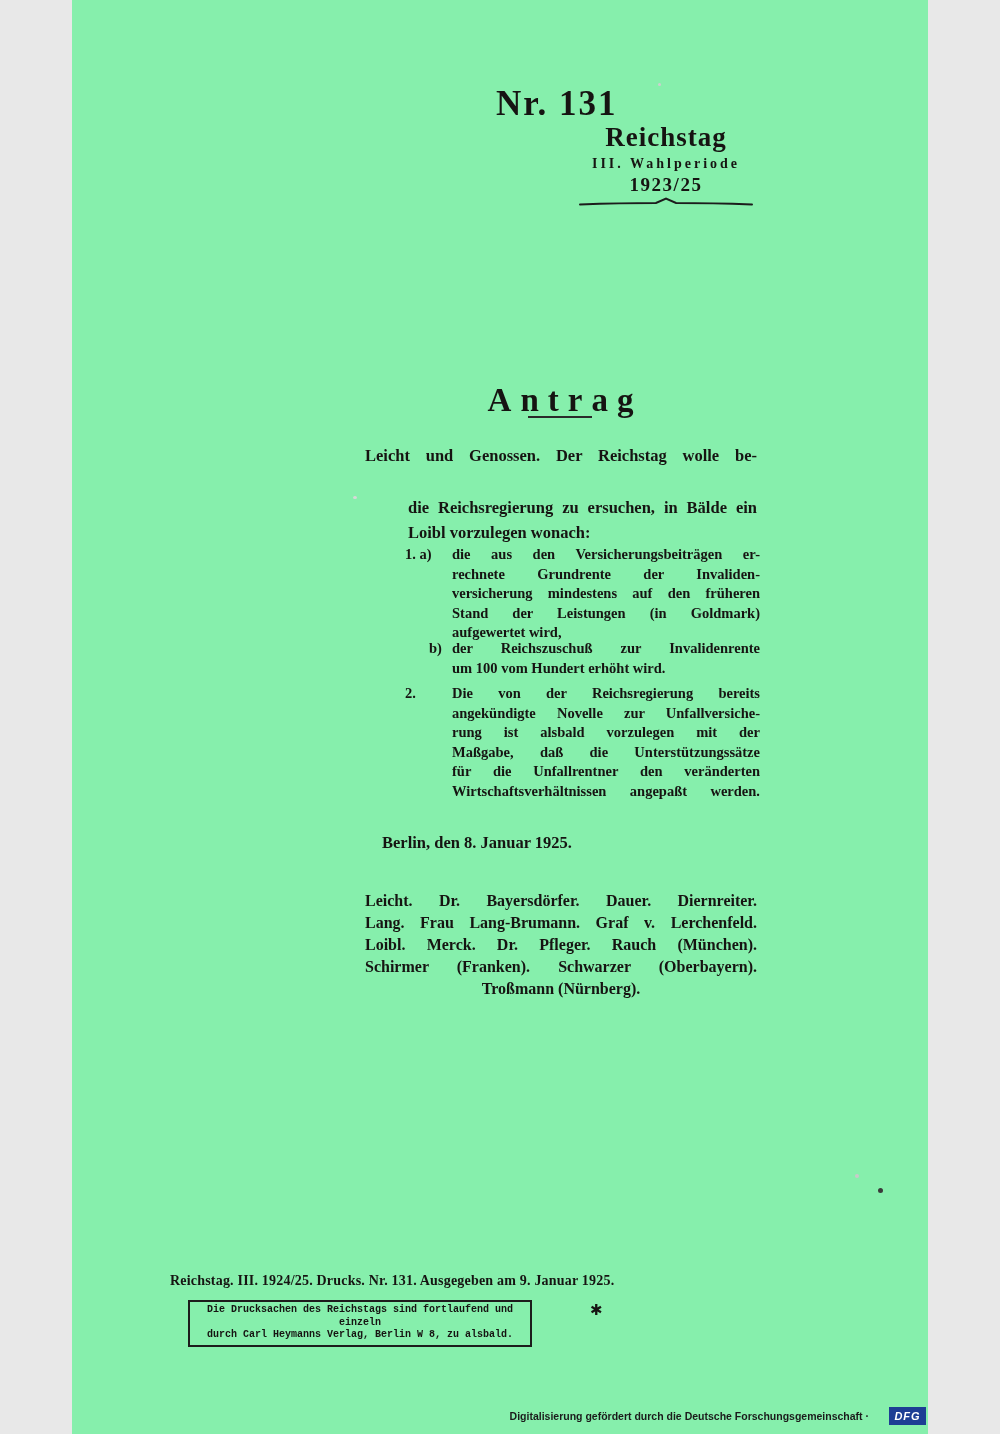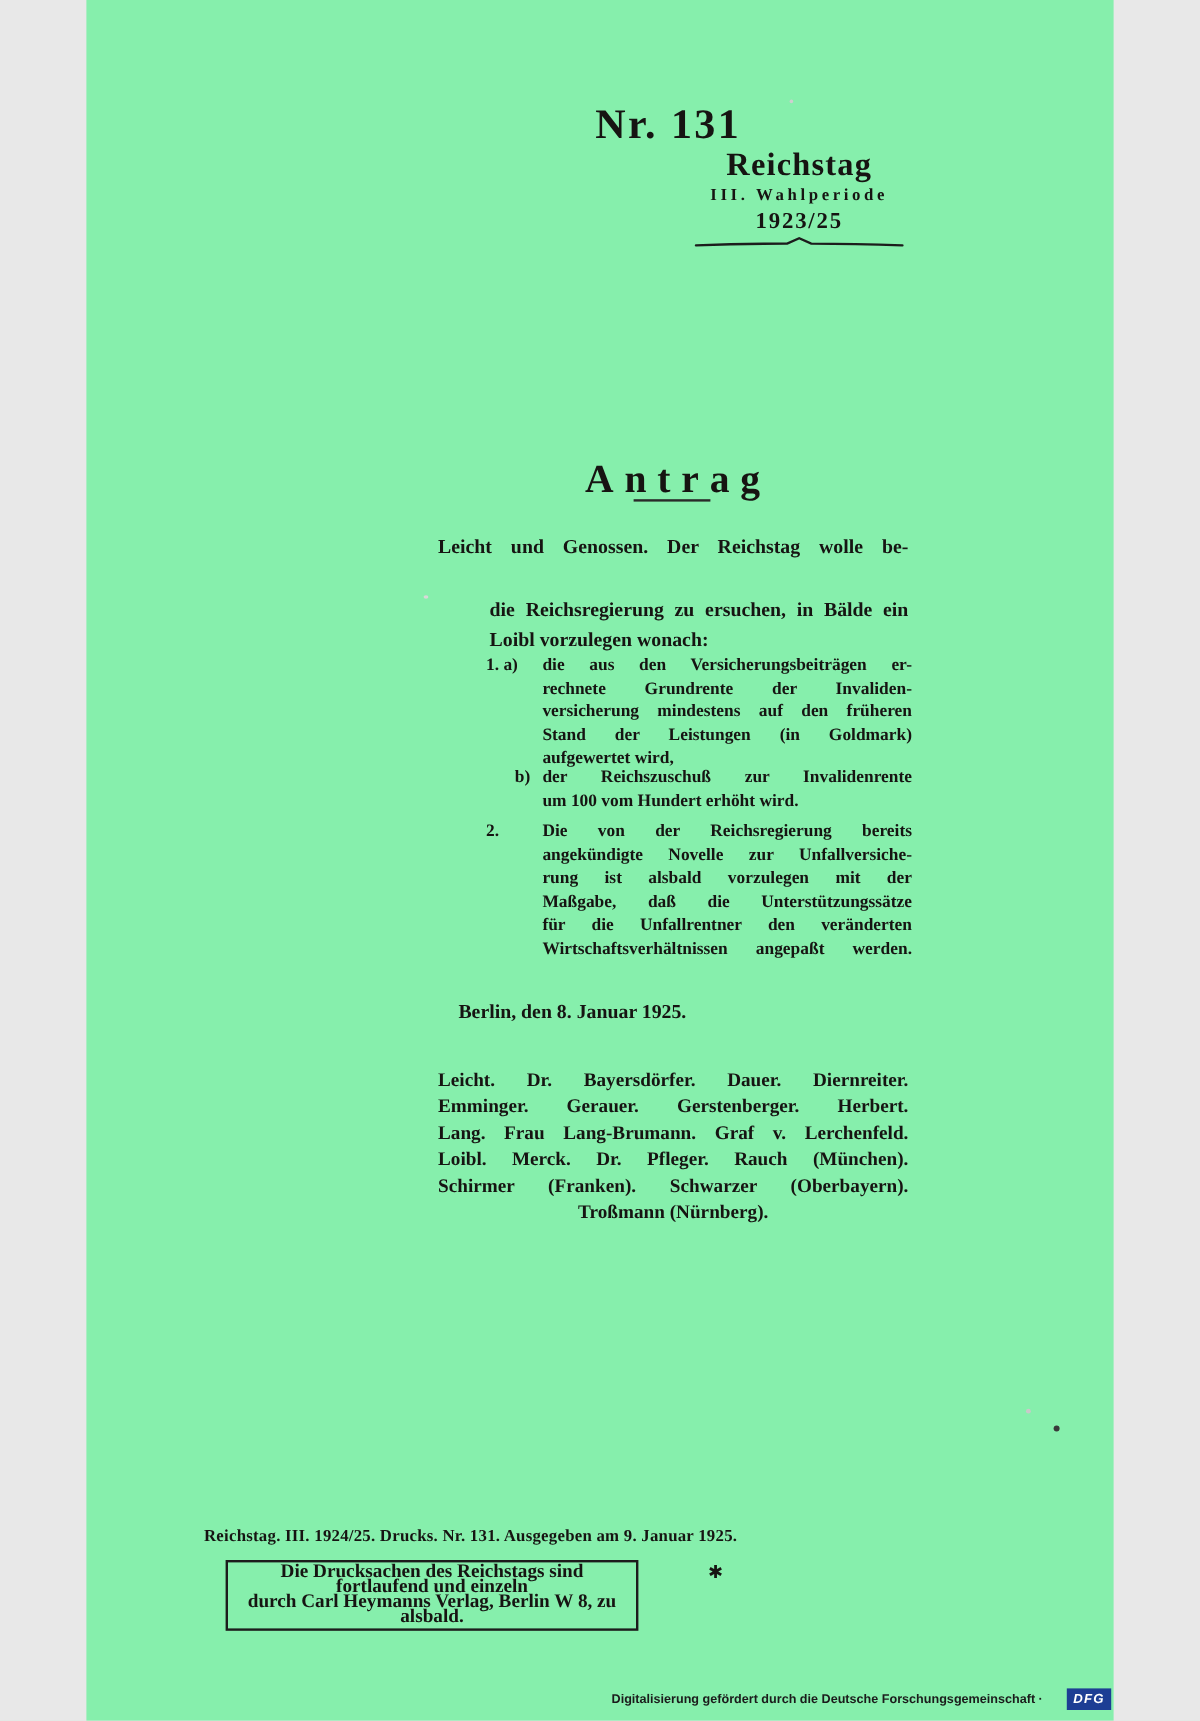--- a/index.html
+++ b/index.html
@@ -63,21 +63,21 @@
   .ln.ind { padding-left: 13px; }
 
   
   .imprint {
     position: absolute; left: 98px; top: 1273px;
     font-size: 14px; letter-spacing: 0.2px;
   }
   .publisher-box {
     position: absolute; left: 116px; top: 1300px; width: 344px;
     border: 2.5px solid #1c1c1c; padding: 2px 6px 3px 6px;
-    font-size: 16px; line-height: 12.5px; text-align: center;
+    font-size: 10px; line-height: 12.5px; text-align: center; font-family: Liberation Mono, monospace;
   }
   .star-mark {
     position: absolute; left: 518px; top: 1301px;
     font-size: 15px; font-family: "DejaVu Sans", sans-serif;
   }
   .credit-bar {
     position: absolute; right: 2px; top: 1407px;
     display: flex; align-items: center; gap: 20px;
     font-family: "Liberation Sans", sans-serif;
     font-size: 10.5px; font-weight: bold; color: #1b1b1b;
@@ -151,21 +151,20 @@
         <div class="ln j">Maßgabe, daß die Unterstützungssätze</div>
         <div class="ln j">für die Unfallrentner den veränderten</div>
         <div class="ln j">Wirtschaftsverhältnissen angepaßt werden.</div>
       </div>
   </div>
 
   <div class="blk date-line">Berlin, den 8. Januar 1925.</div>
 
   <div class="blk signatures">
       <div class="ln j">Leicht. Dr. Bayersdörfer. Dauer. Diernreiter.</div>
-      <div class="ln j">Emminger. Gerauer. Gerstenberger. Herbert.</div>
       <div class="ln j">Lang. Frau Lang-Brumann. Graf v. Lerchenfeld.</div>
       <div class="ln j">Loibl. Merck. Dr. Pfleger. Rauch (München).</div>
       <div class="ln j">Schirmer (Franken). Schwarzer (Oberbayern).</div>
       <div class="ln c">Troßmann (Nürnberg).</div>
     </div>
 
   <div class="imprint">Reichstag. III. 1924/25. Drucks. Nr. 131. Ausgegeben am 9. Januar 1925.</div>
 
   <div class="publisher-box">
       <div class="ln c">Die Drucksachen des Reichstags sind fortlaufend und einzeln</div>

